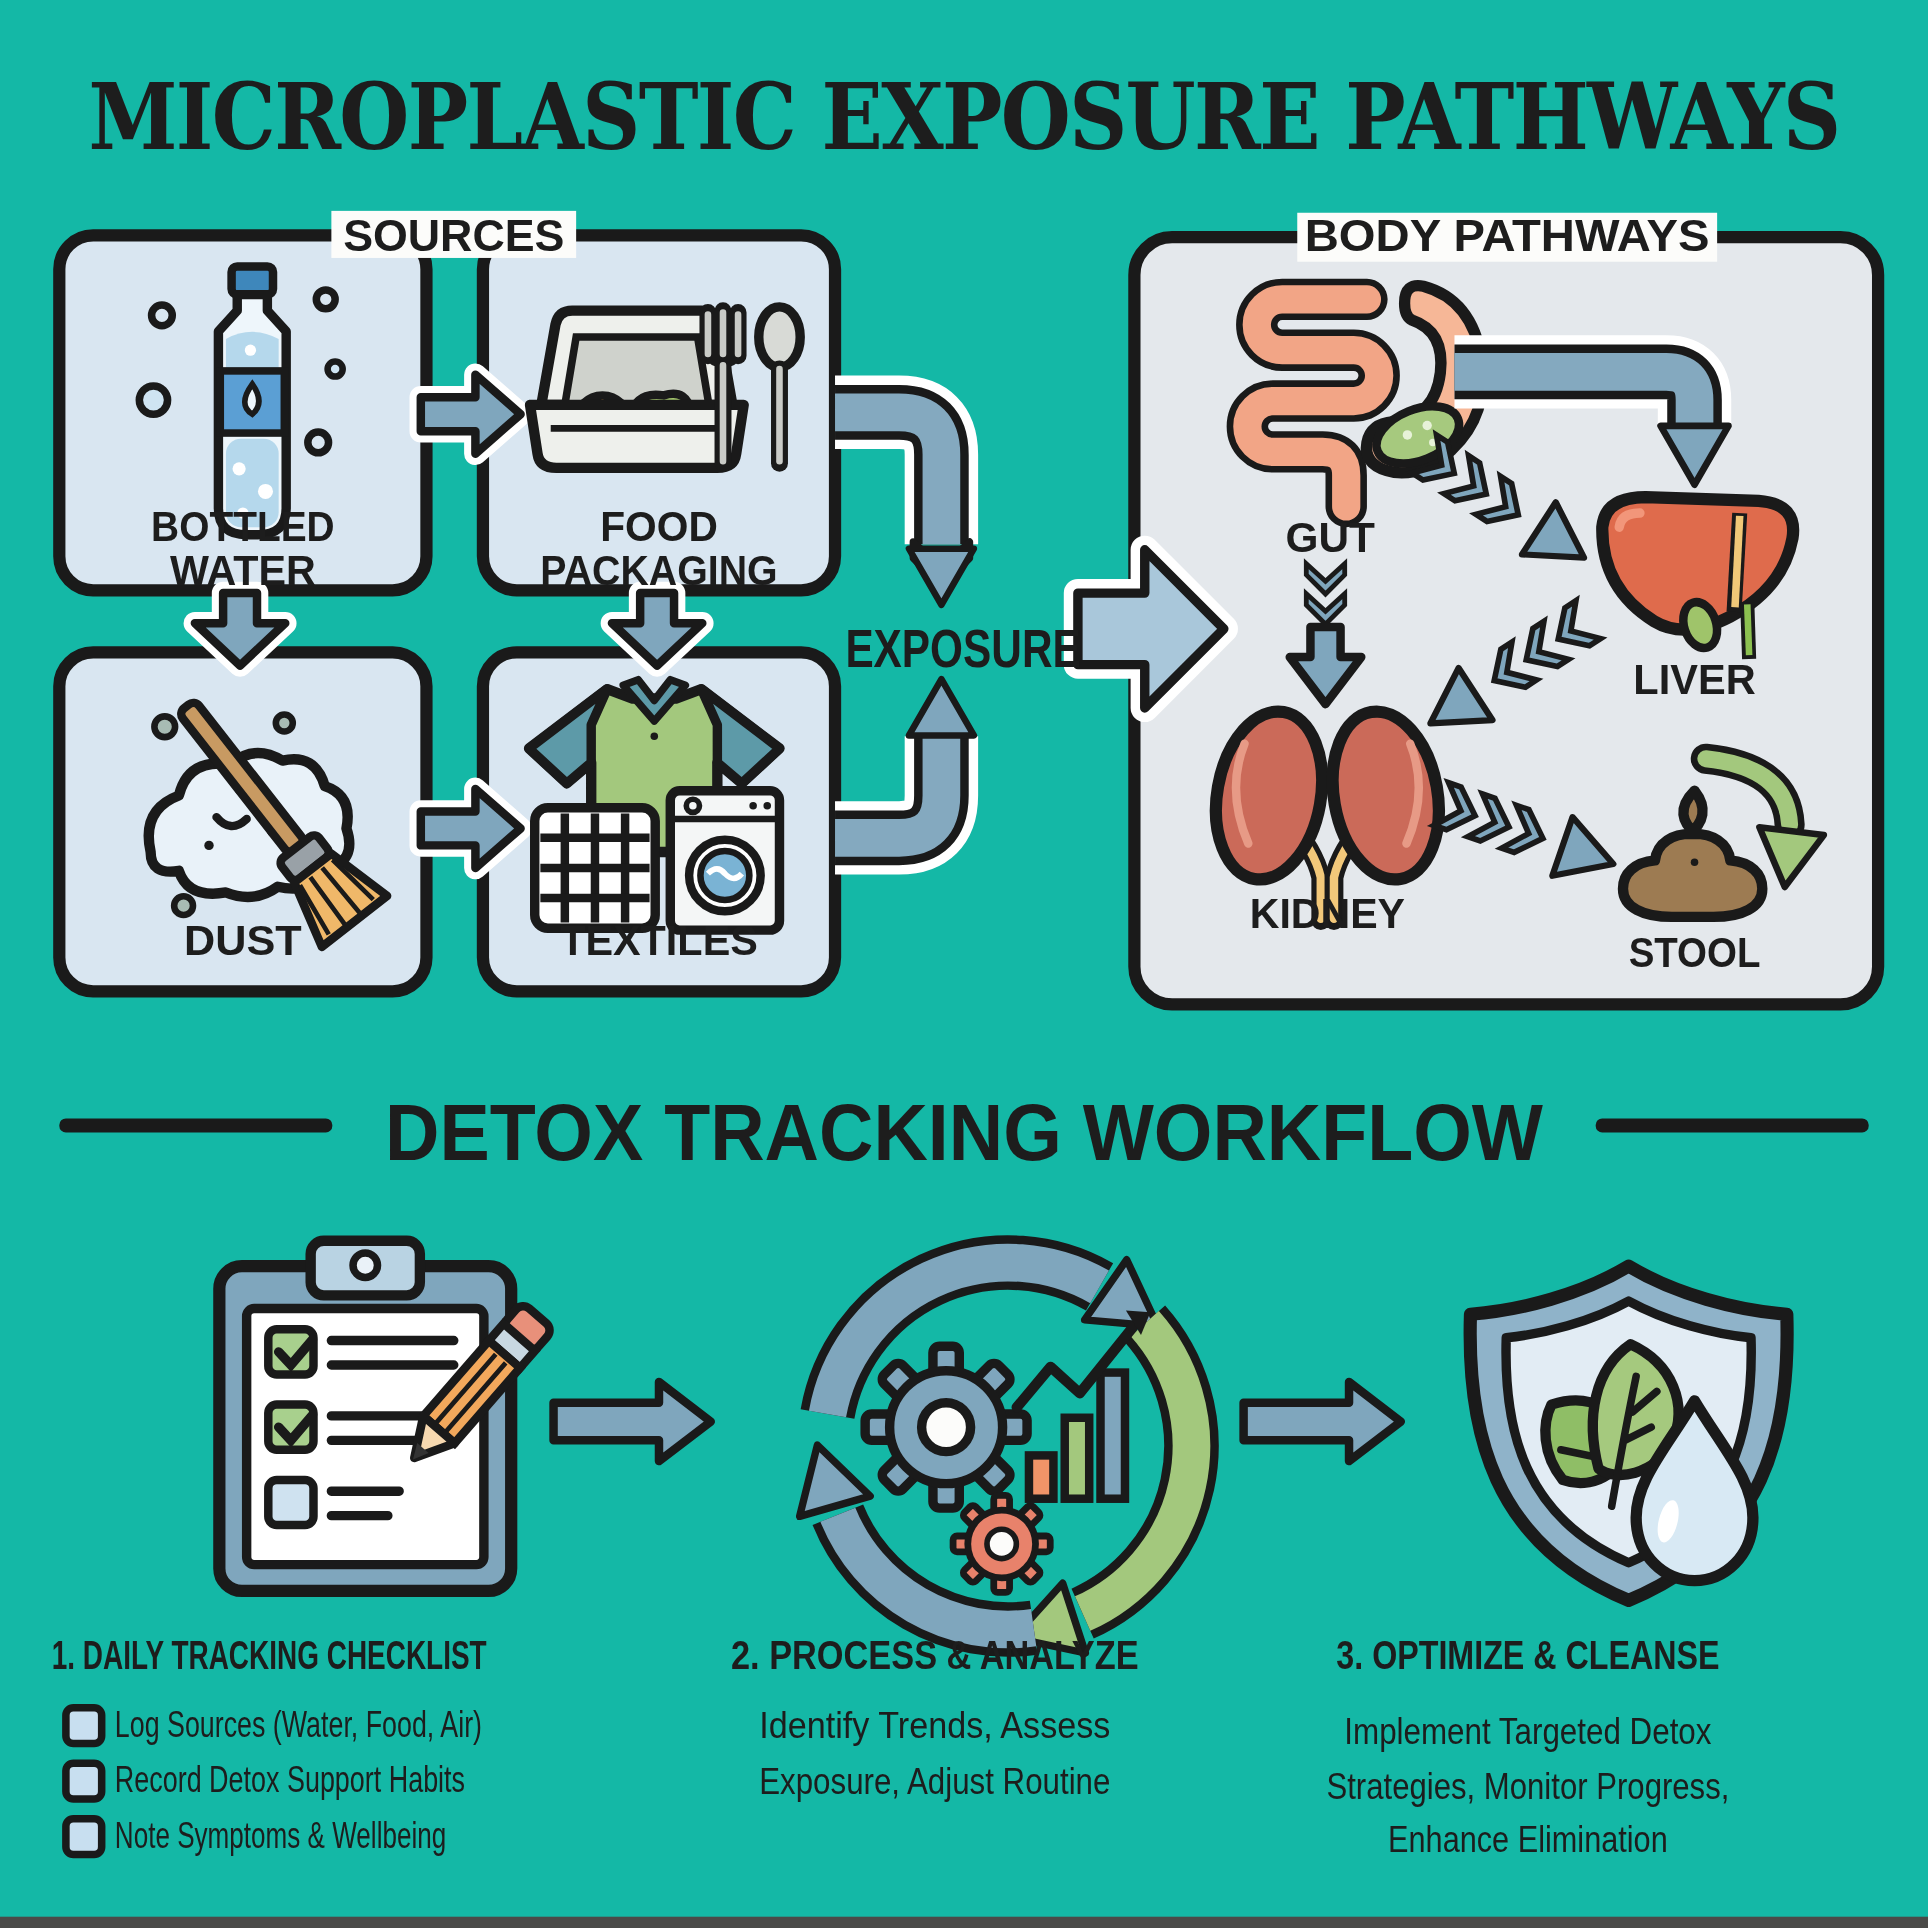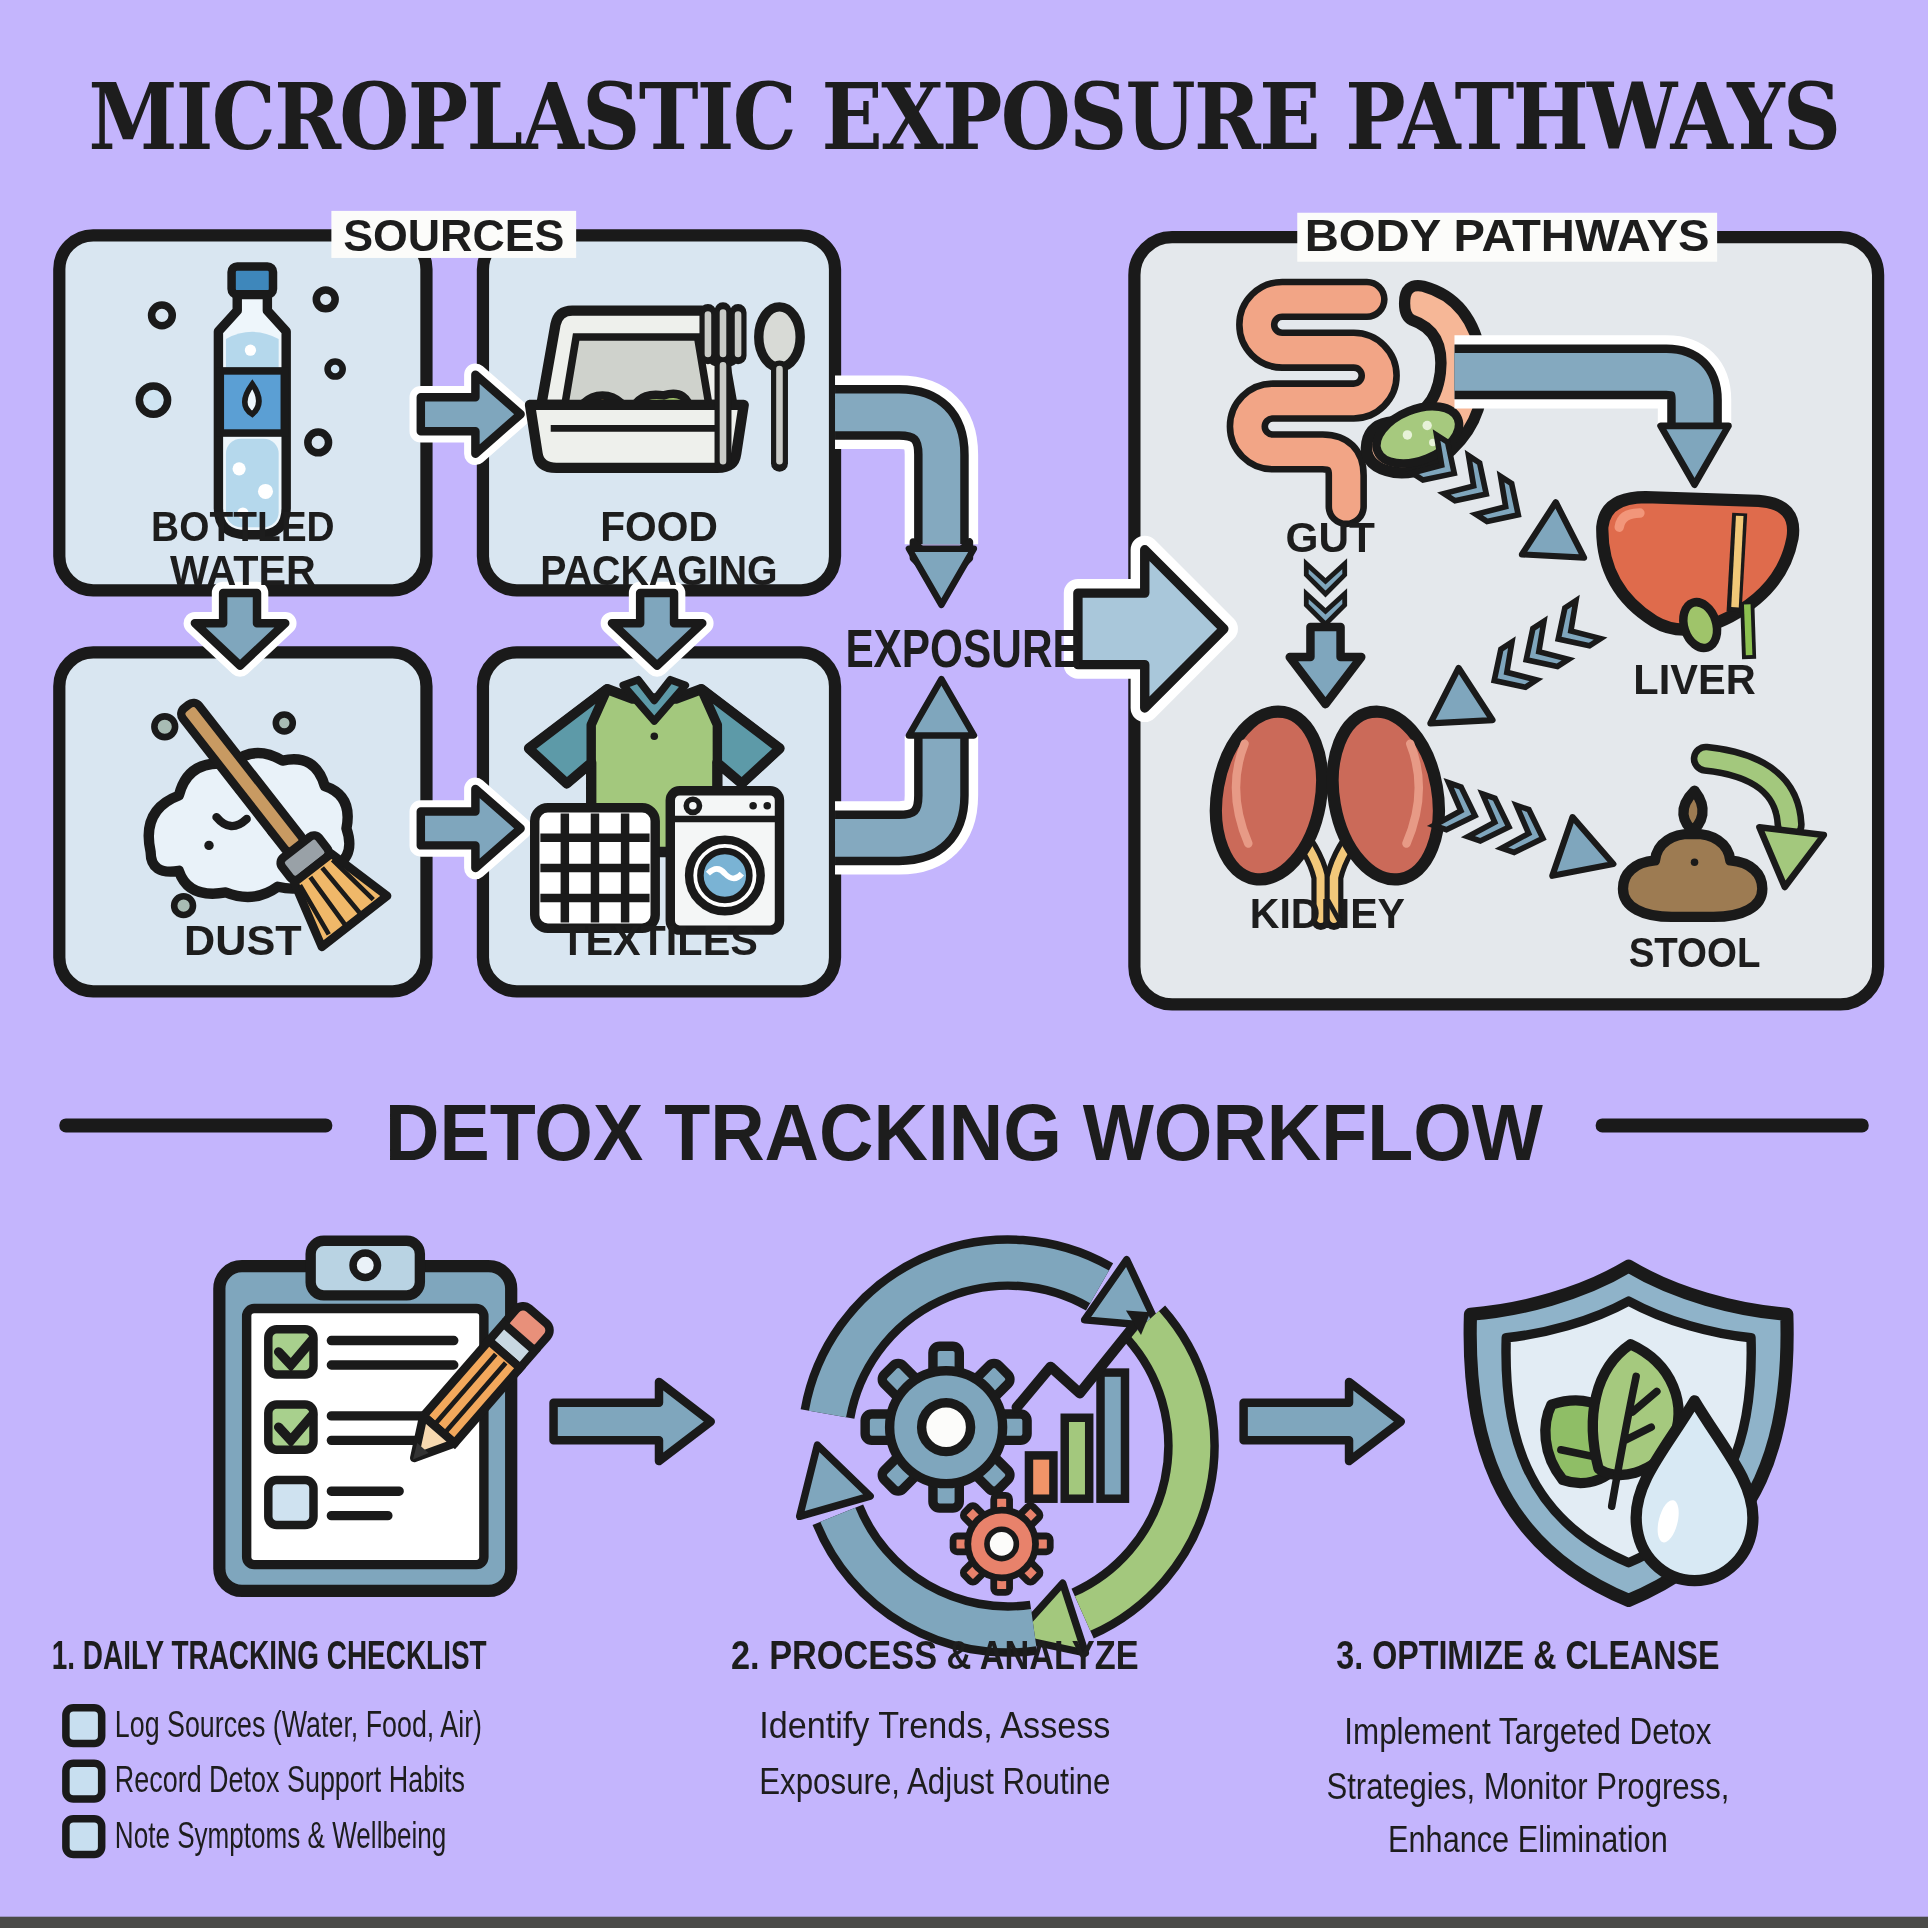--- a/index.html
+++ b/index.html
@@ -1,16 +1,16 @@
 <!DOCTYPE html>
 <html style="font-size:15px"><head>
 <meta charset="utf-8">
 <style>
   html,body{margin:0;padding:0;background:#ffffff;}
-  .stage{position:relative;width:1928px;height:1928px;background:#c4b5fd;overflow:hidden;
+  .stage{position:relative;width:1928px;height:1928px;background:#14b8a6;overflow:hidden;
          font-family:"Liberation Sans",sans-serif;}
   svg{position:absolute;left:0;top:0;}
   text{font-family:"Liberation Sans",sans-serif;fill:#1d1d1d;}
   .t-title{font-family:"DejaVu Serif",serif;font-weight:bold;font-size:97px;letter-spacing:-2px;}
   .t-sect{font-weight:bold;font-size:47px;}
   .t-box{font-weight:bold;font-size:46px;}
   .t-expo{font-weight:bold;font-size:57px;}
   .t-flow{font-weight:bold;font-size:84px;}
   .t-head{font-weight:bold;font-size:44px;}
   .t-item{font-weight:normal;font-size:39px;}

